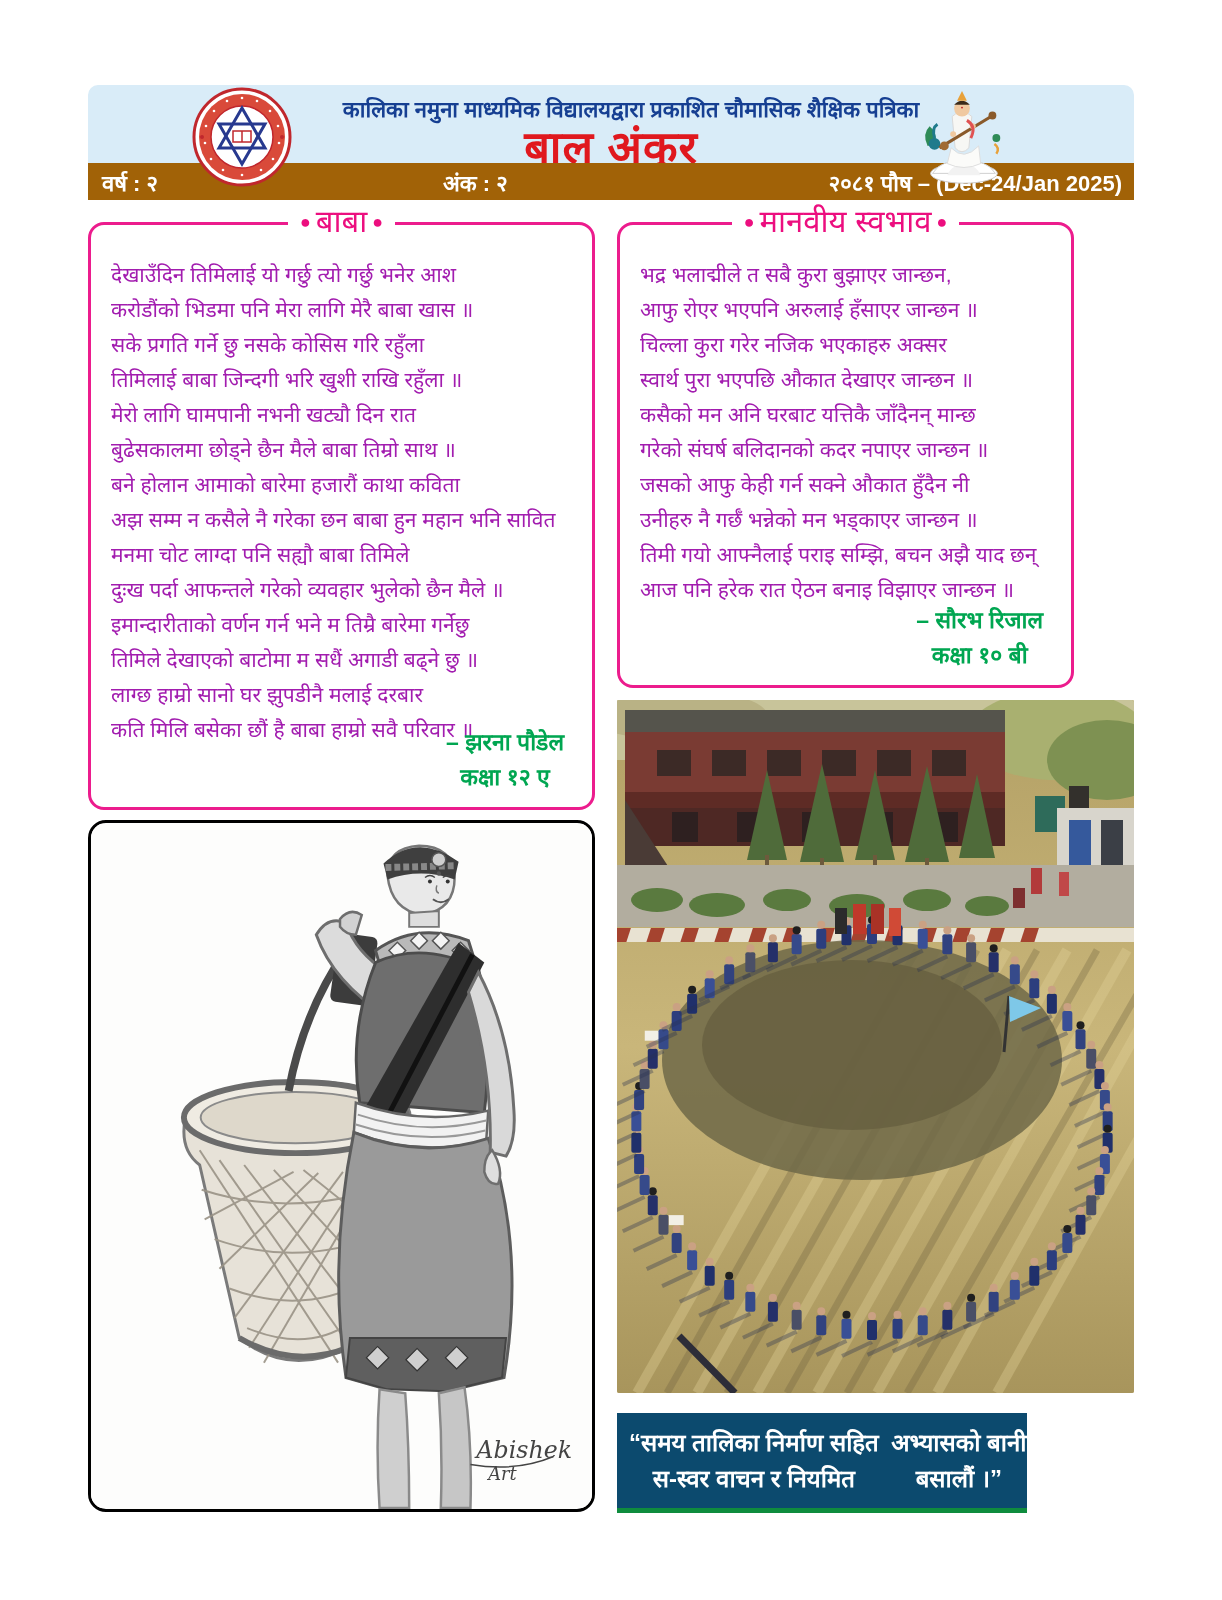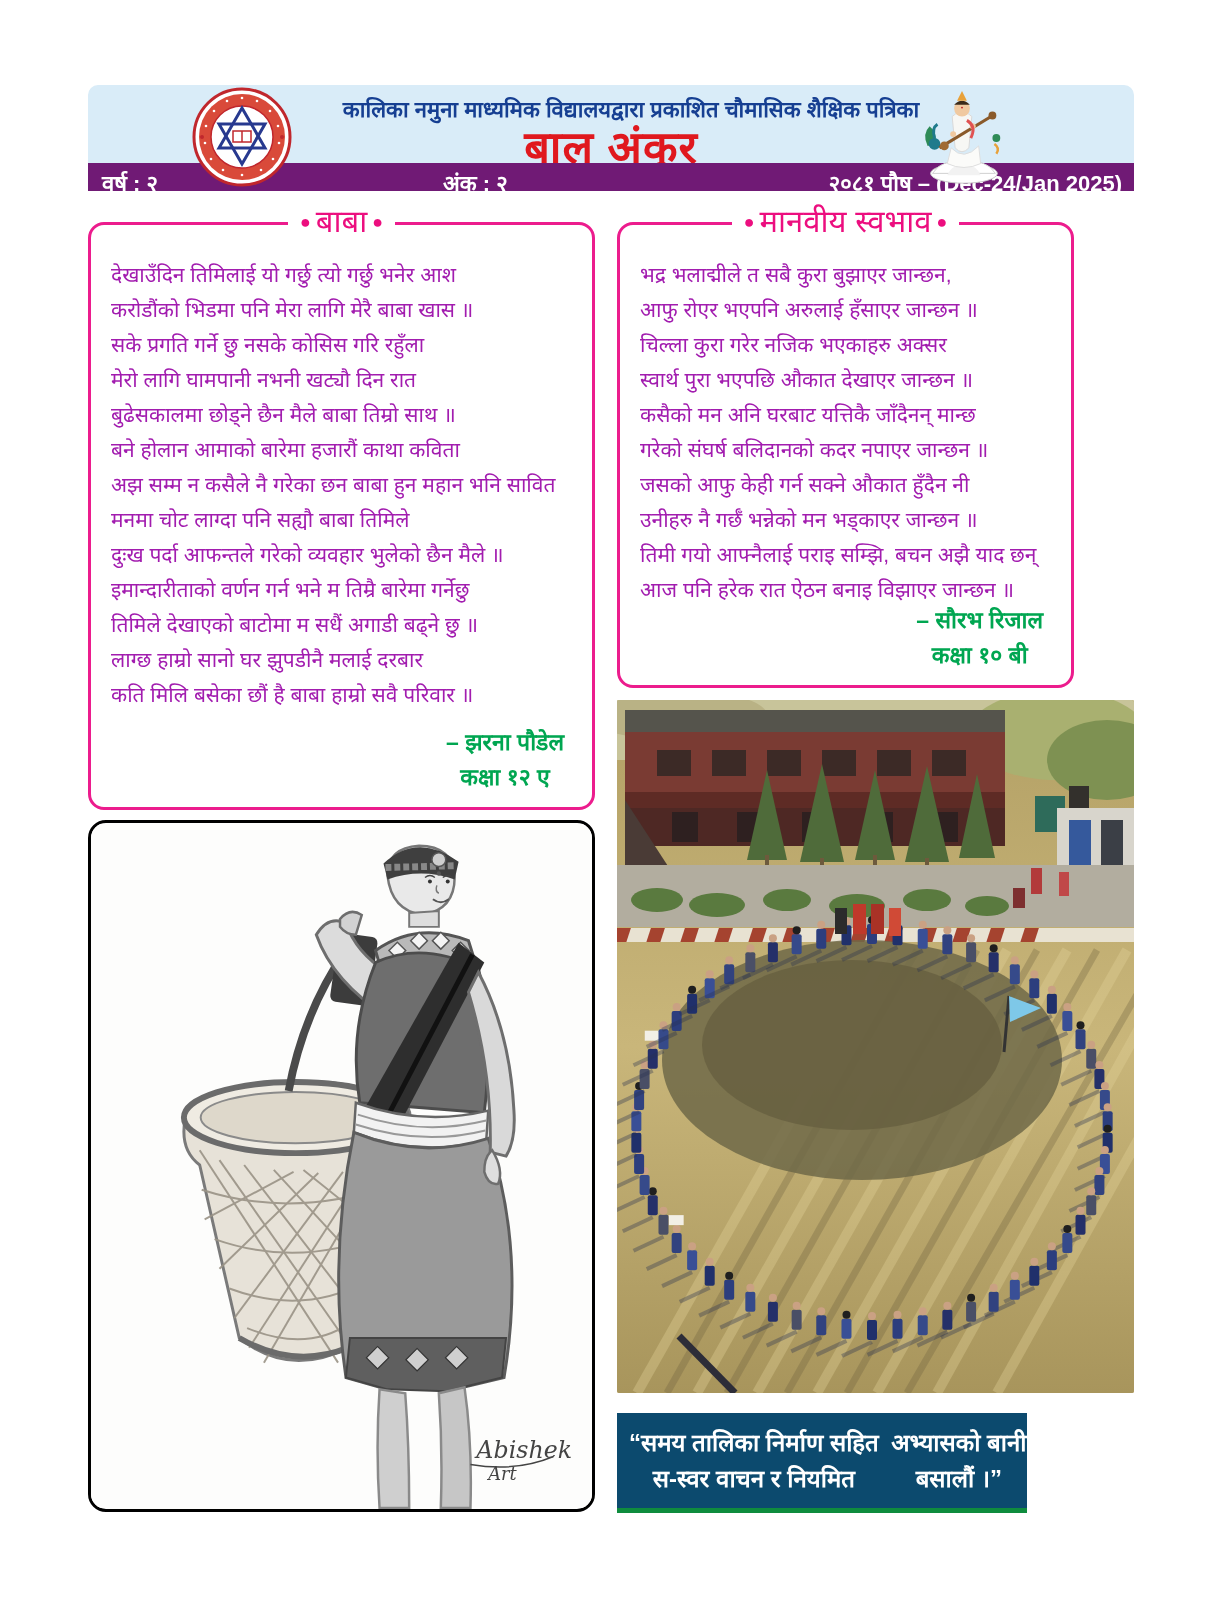--- a/index.html
+++ b/index.html
@@ -9,22 +9,22 @@
     font-family:"Liberation Sans", sans-serif; overflow:hidden;
   }
 
   
   .header { position:absolute; left:88px; top:85px; width:1046px; height:113px; }
   .band {
     position:absolute; left:0; top:0; width:100%; height:78px;
     background:#d9ecf8; border-radius:10px 10px 0 0;
   }
   .bar {
-    position:absolute; left:0; top:78px; width:100%; height:28px;
-    background:#701a75; color:#ffffff; font-weight:bold; font-size:22px;
+    position:absolute; left:0; top:78px; width:100%; height:37px;
+    background:#a16207; color:#ffffff; font-weight:bold; font-size:22px;
   }
   .bar .year  { position:absolute; left:14px;  top:4px; }
   .bar .issue { position:absolute; left:355px; top:4px; }
   .bar .date  { position:absolute; right:12px; top:4px; }
   .publisher-line {
     position:absolute; left:0; right:0; top:8px; text-align:center;
     color:#163f92; font-weight:bold; font-size:22px;padding-left:40px;
   }
   .mag-title {
     position:absolute; left:0; right:0; top:30px; text-align:center;
@@ -153,20 +153,21 @@
   </div>
 
   <div class="poem-box" id="poem-left">
     <div class="poem-title-wrap">
       <span class="poem-title">बाबा</span>
     </div>
     <div class="poem-lines">
       <div class="poem-line">देखाउँदिन तिमिलाई यो गर्छु त्यो गर्छु भनेर आश</div>
       <div class="poem-line">करोडौंको भिडमा पनि मेरा लागि मेरै बाबा खास ॥</div>
       <div class="poem-line">सके प्रगति गर्ने छु नसके कोसिस गरि रहुँला</div>
+      <div class="poem-line">तिमिलाई बाबा जिन्दगी भरि खुशी राखि रहुँला ॥</div>
       <div class="poem-line">मेरो लागि घामपानी नभनी खट्यौ दिन रात</div>
       <div class="poem-line">बुढेसकालमा छोड्ने छैन मैले बाबा तिम्रो साथ ॥</div>
       <div class="poem-line">बने होलान आमाको बारेमा हजारौं काथा कविता</div>
       <div class="poem-line">अझ सम्म न कसैले नै गरेका छन बाबा हुन महान भनि सावित</div>
       <div class="poem-line">मनमा चोट लाग्दा पनि सह्यौ बाबा तिमिले</div>
       <div class="poem-line">दुःख पर्दा आफन्तले गरेको व्यवहार भुलेको छैन मैले ॥</div>
       <div class="poem-line">इमान्दारीताको वर्णन गर्न भने म तिम्रै बारेमा गर्नेछु</div>
       <div class="poem-line">तिमिले देखाएको बाटोमा म सधैं अगाडी बढ्ने छु ॥</div>
       <div class="poem-line">लाग्छ हाम्रो सानो घर झुपडीनै मलाई दरबार</div>
       <div class="poem-line">कति मिलि बसेका छौं है बाबा हाम्रो सवै परिवार ॥</div>

